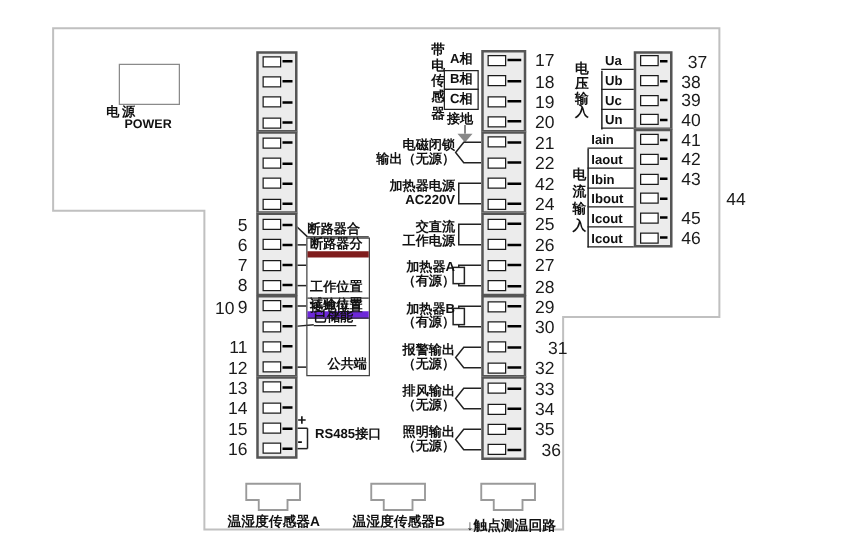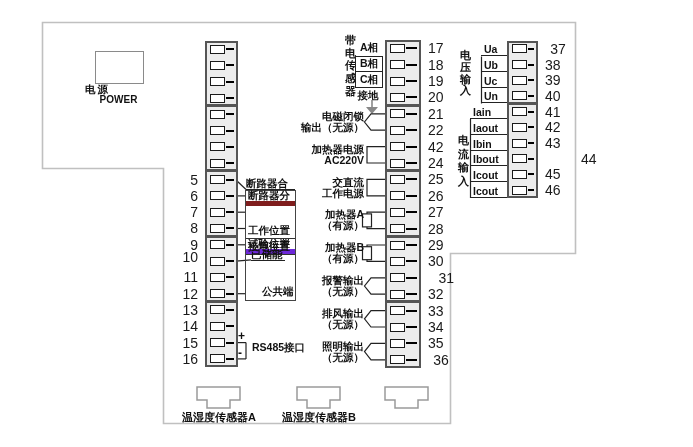--- a/index.html
+++ b/index.html
@@ -99,20 +99,21 @@
     </div>
   <div class="abs vtext" style="left:457px;top:134px;width:13px;line-height:13.5px;">
       <span>电</span>
       <span>流</span>
       <span>输</span>
       <span>入</span>
     </div>
 
   <div class="abs cn" style="left:179px;top:410px;width:80px;text-align:center;font-size:11px;">温湿度传感器A</div>
   <div class="abs cn" style="left:279px;top:410px;width:80px;text-align:center;font-size:11px;">温湿度传感器B</div>
+  <div class="abs cn" style="left:365px;top:413px;width:88px;text-align:center;font-size:11px;">↓触点测温回路</div>
 
   <div id="dyn">
       <div class="section" style="position:absolute;left:205px;top:41px;width:33px;height:65.2px;"></div>
       <div class="section" style="position:absolute;left:205px;top:105.2px;width:33px;height:66.2px;"></div>
       <div class="section" style="position:absolute;left:205px;top:170.4px;width:33px;height:66.2px;"></div>
       <div class="section" style="position:absolute;left:205px;top:235.60000000000002px;width:33px;height:66.2px;"></div>
       <div class="section" style="position:absolute;left:205px;top:300.8px;width:33px;height:66.2px;"></div>
       <div class="screw" style="position:absolute;left:210px;top:44.65px;width:15px;height:9px;"></div>
       <div class="wire" style="position:absolute;left:226px;top:48.15px;width:8px;height:2px;"></div>
       <div class="screw" style="position:absolute;left:210px;top:60.95px;width:15px;height:9px;"></div>
@@ -151,21 +152,21 @@
       <div class="wire" style="position:absolute;left:226px;top:325.25px;width:8px;height:2px;"></div>
       <div class="screw" style="position:absolute;left:210px;top:338.05px;width:15px;height:9px;"></div>
       <div class="wire" style="position:absolute;left:226px;top:341.55px;width:8px;height:2px;"></div>
       <div class="screw" style="position:absolute;left:210px;top:354.34999999999997px;width:15px;height:9px;"></div>
       <div class="wire" style="position:absolute;left:226px;top:357.84999999999997px;width:8px;height:2px;"></div>
       <div class="num" style="position:absolute;left:172px;top:172.55px;width:26px;text-align:right;">5</div>
       <div class="num" style="position:absolute;left:172px;top:188.85000000000002px;width:26px;text-align:right;">6</div>
       <div class="num" style="position:absolute;left:172px;top:205.15px;width:26px;text-align:right;">7</div>
       <div class="num" style="position:absolute;left:172px;top:221.45000000000002px;width:26px;text-align:right;">8</div>
       <div class="num" style="position:absolute;left:172px;top:237.75000000000003px;width:26px;text-align:right;">9</div>
-      <div class="num" style="position:absolute;left:172px;top:250px;width:26px;text-align:right;">10</div>
+      <div class="num" style="position:absolute;left:172px;top:239px;width:26px;">10</div>
       <div class="num" style="position:absolute;left:172px;top:270.35px;width:26px;text-align:right;">11</div>
       <div class="num" style="position:absolute;left:172px;top:286.65px;width:26px;text-align:right;">12</div>
       <div class="num" style="position:absolute;left:172px;top:302.95px;width:26px;text-align:right;">13</div>
       <div class="num" style="position:absolute;left:172px;top:319.25px;width:26px;text-align:right;">14</div>
       <div class="num" style="position:absolute;left:172px;top:335.55px;width:26px;text-align:right;">15</div>
       <div class="num" style="position:absolute;left:172px;top:351.84999999999997px;width:26px;text-align:right;">16</div>
       <div class="section" style="position:absolute;left:385px;top:40px;width:36px;height:65.6px;"></div>
       <div class="section" style="position:absolute;left:385px;top:104.6px;width:36px;height:66.6px;"></div>
       <div class="section" style="position:absolute;left:385px;top:170.2px;width:36px;height:66.6px;"></div>
       <div class="section" style="position:absolute;left:385px;top:235.79999999999998px;width:36px;height:66.6px;"></div>

